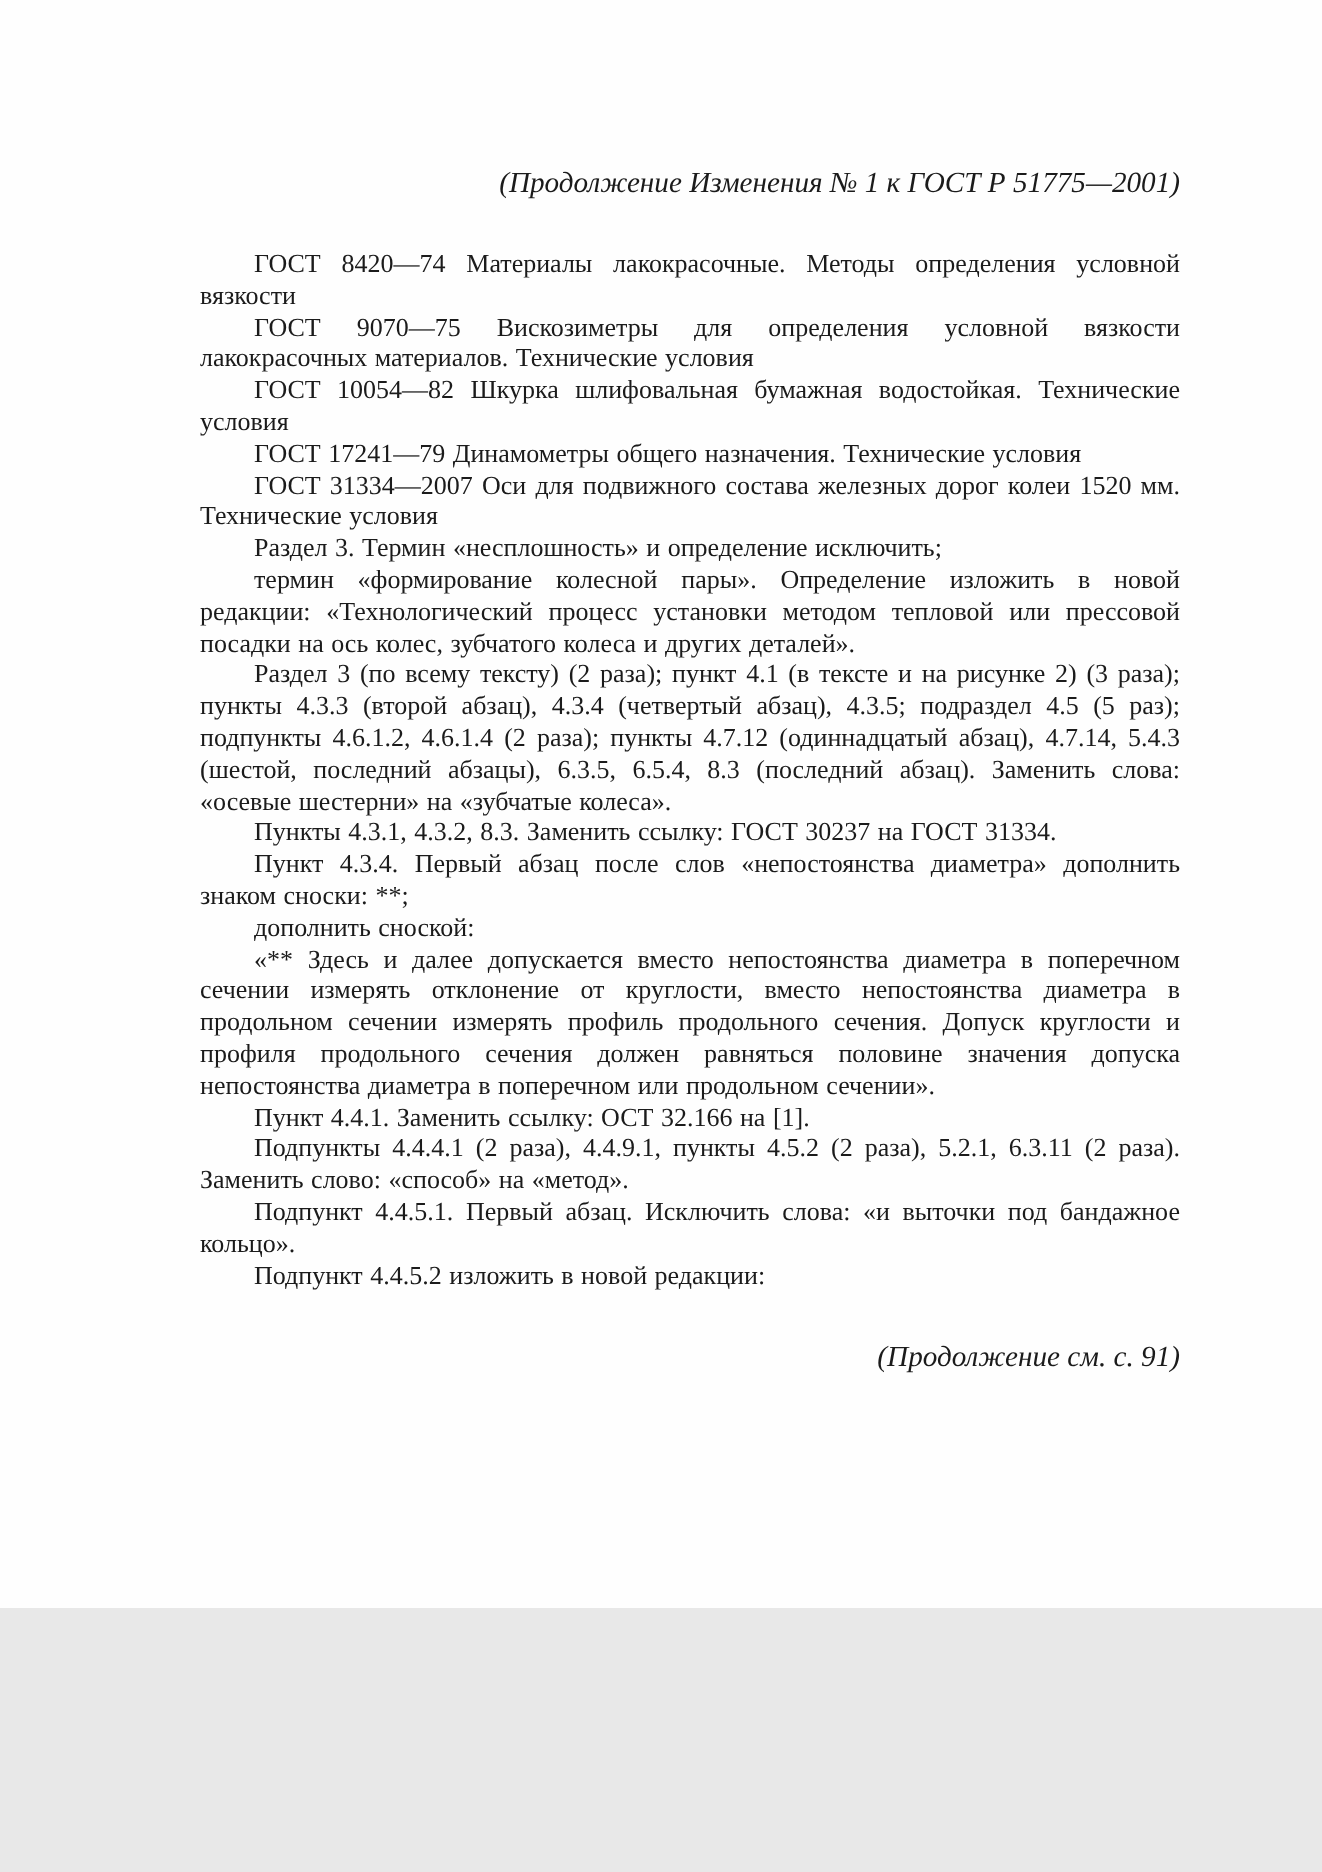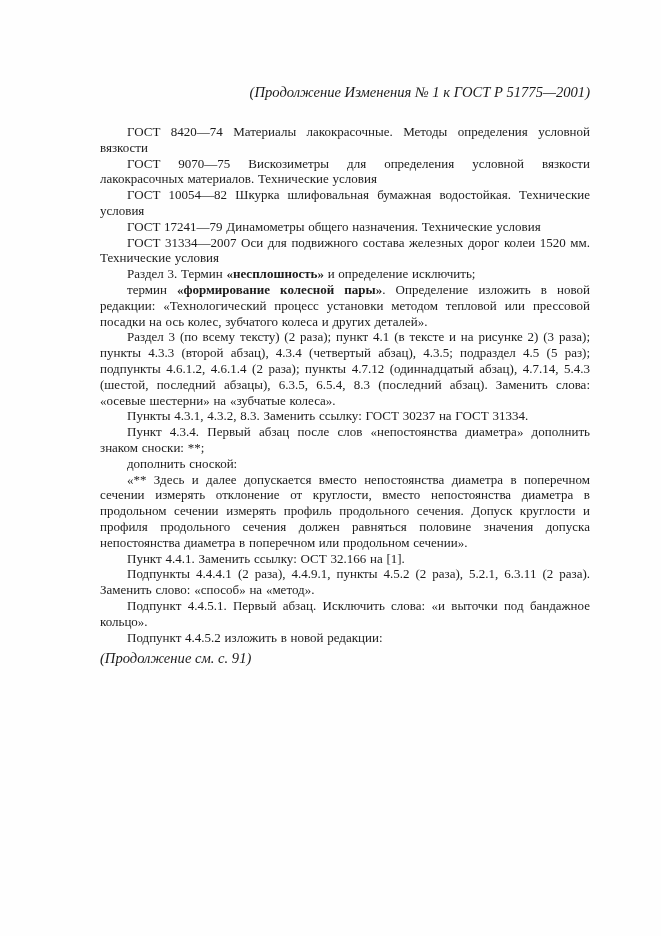--- a/index.html
+++ b/index.html
@@ -1,18 +1,18 @@
 <!DOCTYPE html>
 <html><head>
 <meta charset="utf-8">
 <style>
   html, body { margin: 0; padding: 0; background: #e8e8e8; }
   .page {
     width: 661px;
-    height: 936px;
+    height: 804px;
     margin: 0 auto;
     background: #fefefe;
     color: #1b1b1b;
     font-family: "Liberation Serif", "DejaVu Serif", serif;
     box-sizing: border-box;
     padding: 84px 71px 0 100px;
     position: relative;
     overflow: hidden;
   }
   .doc-header {
@@ -24,27 +24,28 @@
     white-space: nowrap;
   }
   .doc-body p {
     margin: 0;
     text-align: justify;
     text-indent: 27px;
     font-size: 13px;
     line-height: 15.8px;
     word-spacing: 0.5px;
   }
-  .doc-body p span.b { font-weight: bold; margin-top: 24px; }
+  .doc-body p span.b { font-weight: normal; margin-top: 24px; }
   .doc-body p span.i { font-style: italic; }
   .doc-footer {
+    text-align: right;
     font-style: italic;
     font-size: 14.6px;
     line-height: 16px;
-    margin-top: 5px;
+    margin-top: 26px;
     white-space: nowrap;
   }
 </style>
 </head>
 <body>
 
 <div class="page">
   <div class="doc-header">(Продолжение Изменения № 1 к ГОСТ  Р 51775—2001)</div>
 
   <div class="doc-body">

